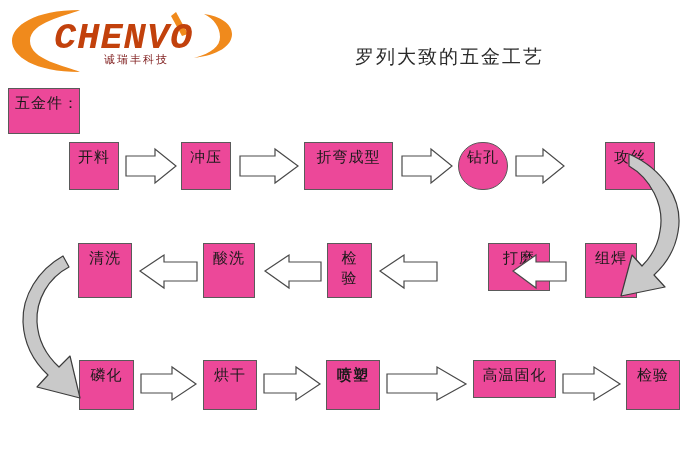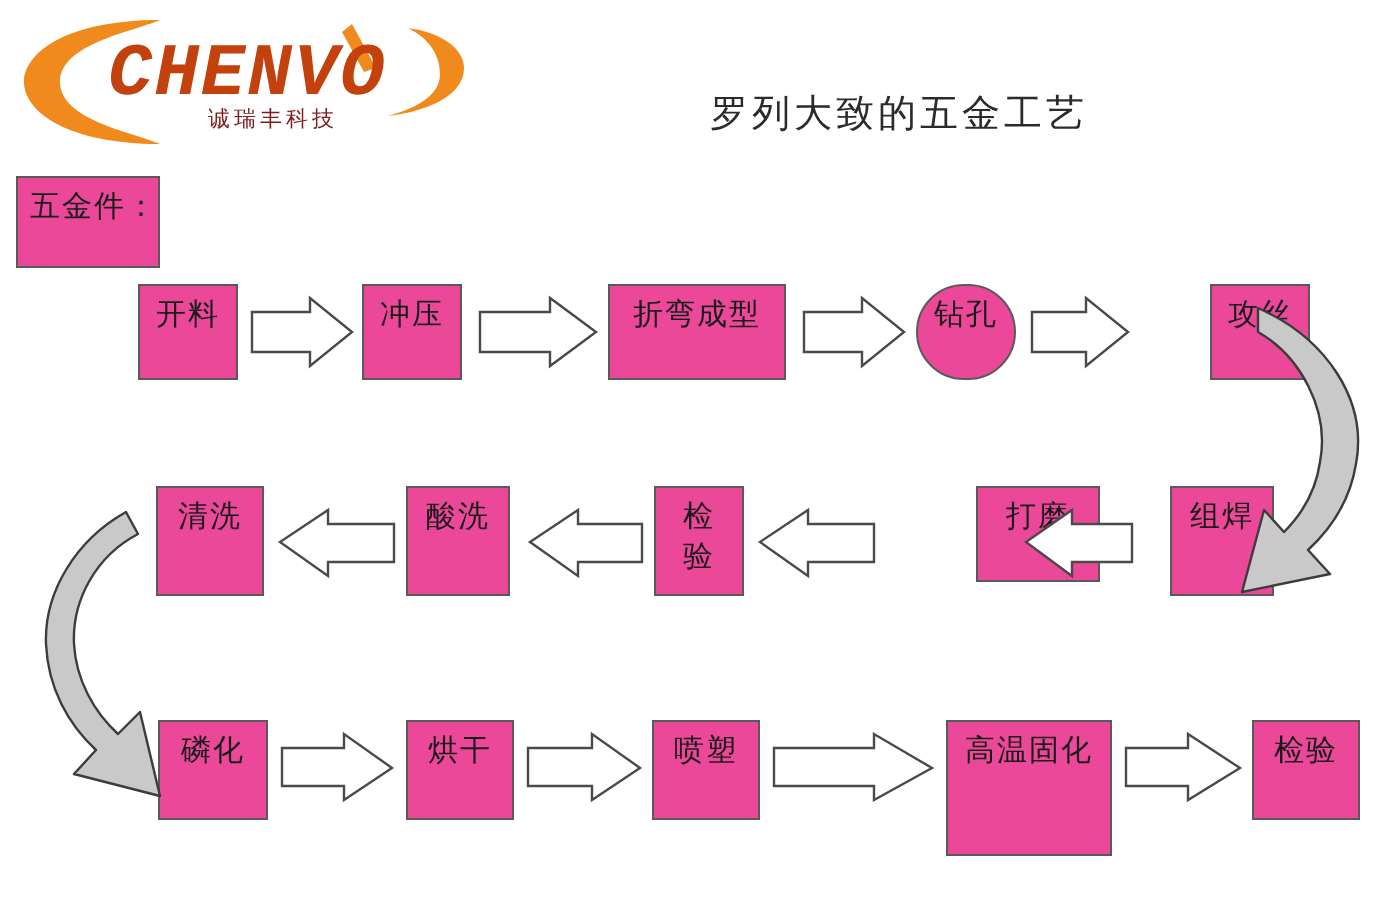--- a/index.html
+++ b/index.html
@@ -121,22 +121,22 @@
       <div class="box" style="left: 458px; top: 142px; width: 50px; height: 48px; border-radius: 24px;">钻孔</div>
       <div class="box" style="left: 570px; top: 142px; width: 50px; height: 48px; margin-left: 35px;">攻丝</div>
       <div class="box" style="left: 78px; top: 243px; width: 54px; height: 55px;">清洗</div>
       <div class="box" style="left: 203px; top: 243px; width: 52px; height: 55px;">酸洗</div>
       <div class="box" style="left: 327px; top: 243px; width: 45px; height: 55px;">检
 验</div>
       <div class="box" style="left: 443px; top: 243px; width: 62px; height: 48px; margin-left: 45px;">打磨</div>
       <div class="box" style="left: 572px; top: 243px; width: 52px; height: 55px; margin-left: 13px;">组焊</div>
       <div class="box" style="left: 79px; top: 360px; width: 55px; height: 50px;">磷化</div>
       <div class="box" style="left: 203px; top: 360px; width: 54px; height: 50px;">烘干</div>
-      <div class="box" style="left: 326px; top: 360px; width: 54px; height: 50px;">喷塑</div>
-      <div class="box" style="left: 473px; top: 360px; width: 83px; height: 68px;">高温固化</div>
+      <div class="box" style="left: 326px; top: 360px; width: 54px; height: 50px; font-weight: bold;">喷塑</div>
+      <div class="box" style="left: 473px; top: 360px; width: 83px; height: 38px;">高温固化</div>
       <div class="box" style="left: 626px; top: 360px; width: 54px; height: 50px;">检验</div>
     </div>
 
   <svg id="arrows" viewBox="0 0 690 450">
 
     <g>
       <path class="hollow-arrow" d="M126 156 L155 156 L155 149 L176 166 L155 183 L155 176 L126 176 Z"></path>
     </g>
     <g>
       <path class="hollow-arrow" d="M240 156 L275 156 L275 149 L298 166 L275 183 L275 176 L240 176 Z"></path>

